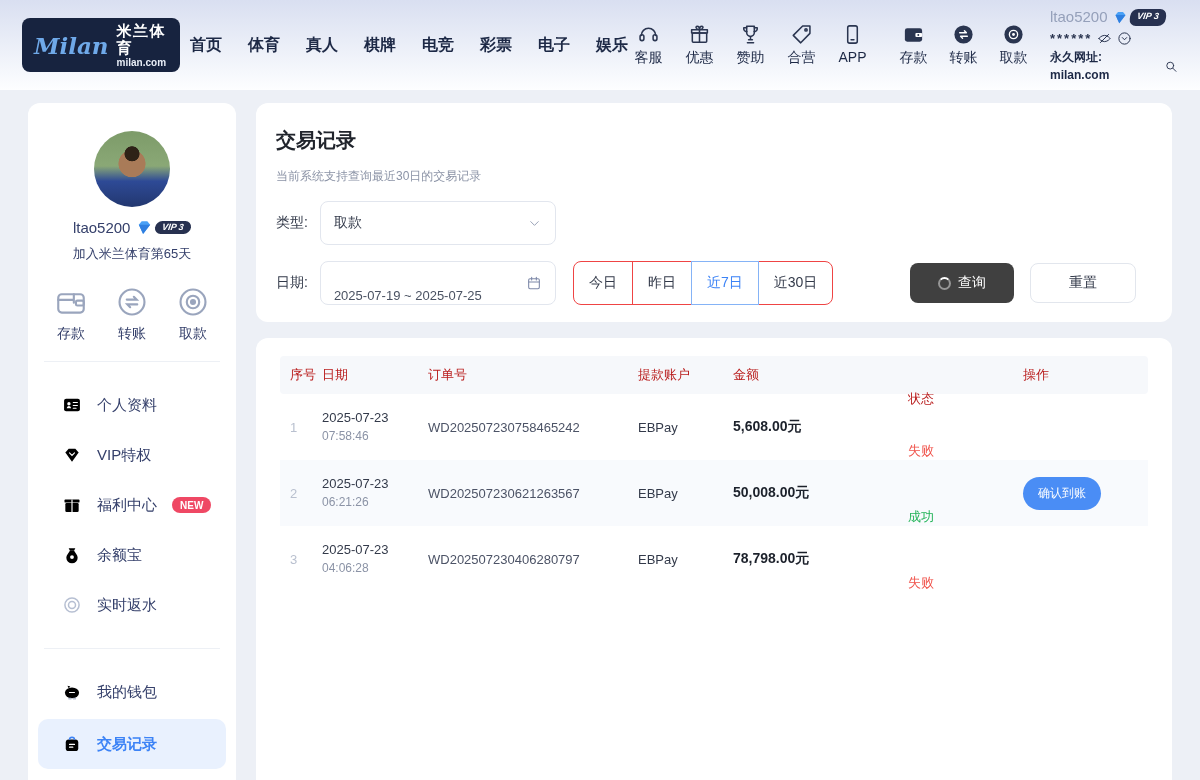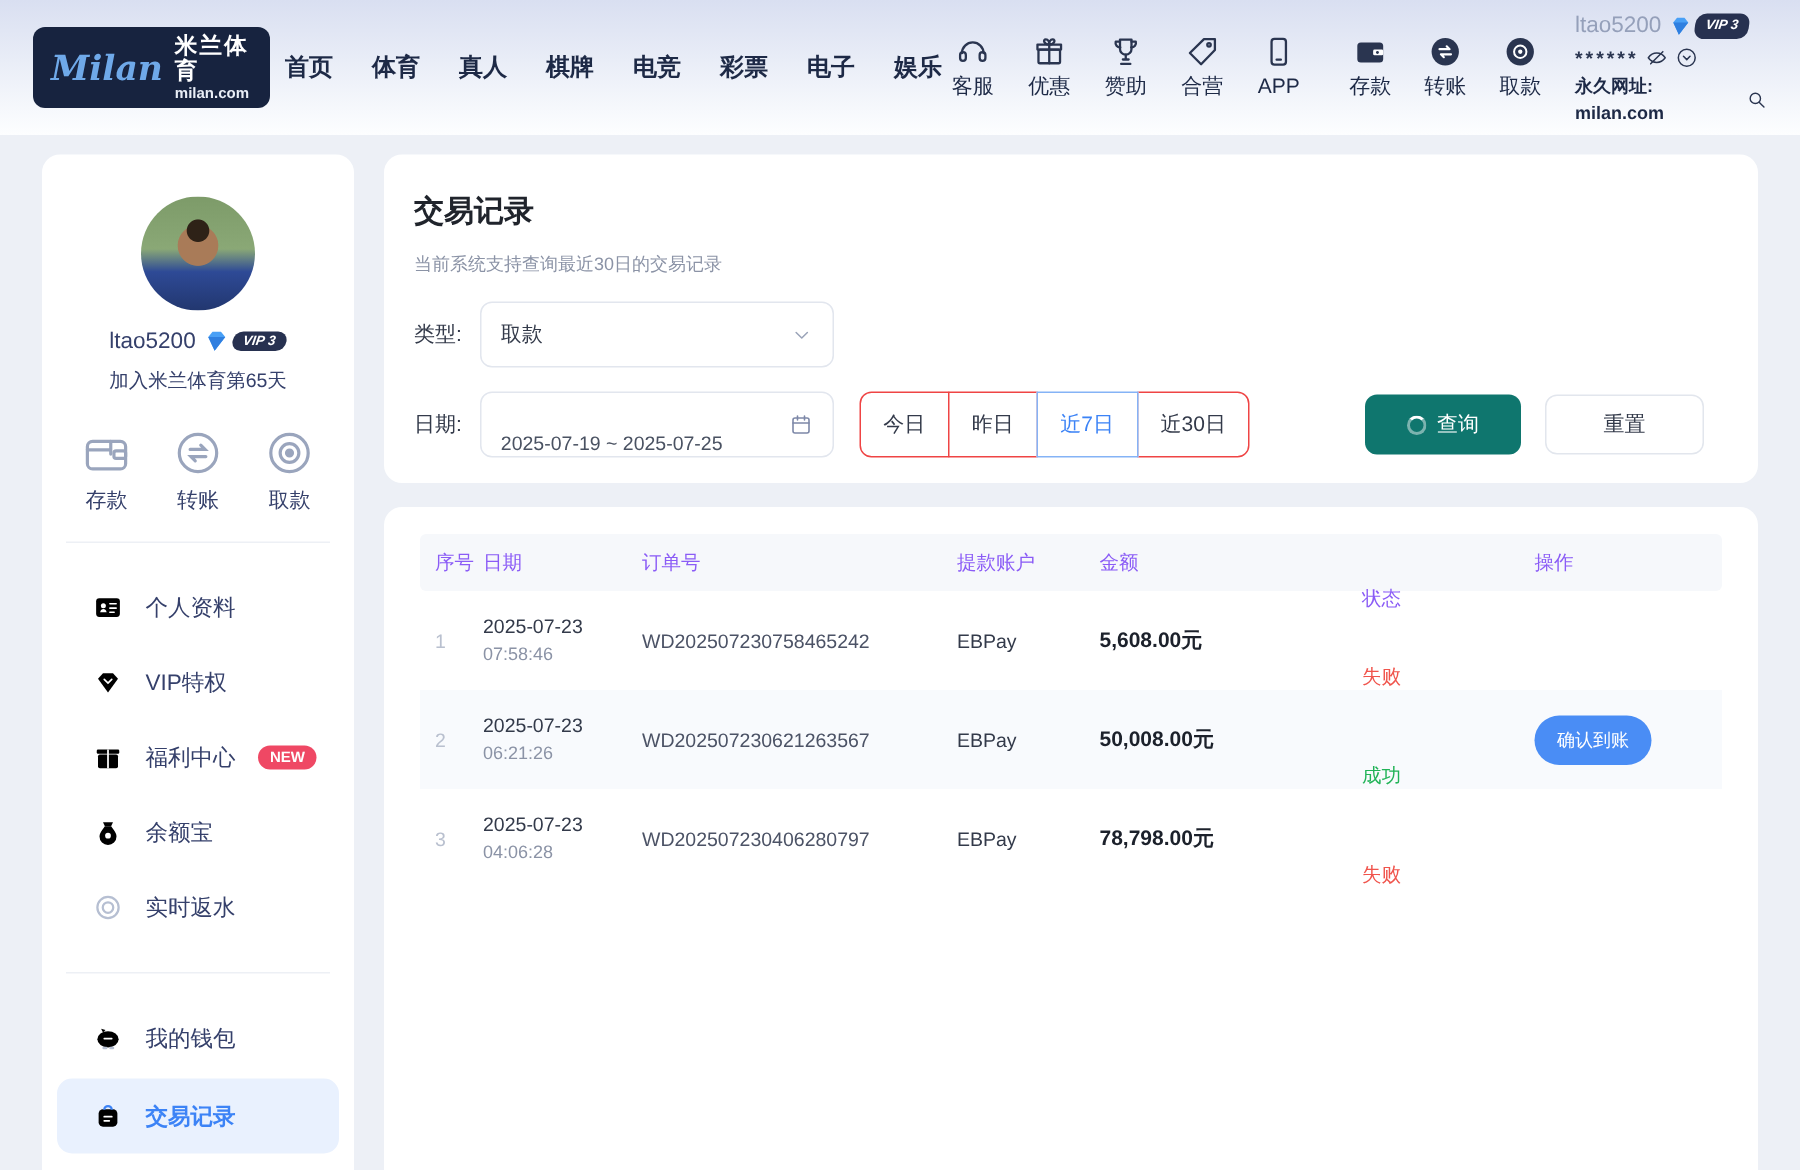--- a/index.html
+++ b/index.html
@@ -73,29 +73,29 @@
   .range-group { display:flex; margin-left:17px; }
   .range-btn { padding:0 15px; height:44px; display:flex; align-items:center; justify-content:center;
     border:1px solid #ef4444; margin-left:-1px; background:#fff; font-size:14px; color:#333a4a;
     cursor:pointer; white-space:nowrap; }
   .range-btn:first-child { border-radius:8px 0 0 8px; margin-left:0; }
   .range-btn:last-child { border-radius:0 8px 8px 0; }
   .range-btn.active { color:#3c83f6; border-color:#85b3f6; position:relative; z-index:1; }
   .f-actions { margin-left:auto; display:flex; gap:16px; padding-right:16px; }
   .btn { height:40px; border-radius:8px; font-size:14px; display:flex; align-items:center;
     justify-content:center; cursor:pointer; }
-  .btn-query { width:104px; background:#0f766e; color:#fff; gap:7px; }
+  .btn-query { width:104px; background:#404040; color:#fff; gap:7px; }
   .spinner { width:13px; height:13px; border-radius:50%; flex:none;
     border:2px solid rgba(255,255,255,.45); border-top-color:#fff; animation:spin 1s linear infinite; }
   @keyframes spin { to { transform:rotate(360deg); } }
   .btn-reset { width:106px; background:#fff; border:1px solid #e2e6ed; color:#333a4a; }
 
   .table-card { margin-top:16px; padding:18px 24px; height:470px; }
   .thead, .trow { display:flex; align-items:center; }
-  .thead { background:#f6f8fb; height:38px; border-radius:4px; font-size:13px; color:#8b5cf6; }
+  .thead { background:#f6f8fb; height:38px; border-radius:4px; font-size:13px; color:#b91c1c; }
   .trow { min-height:56px; font-size:13px; color:#333a4a; }
   .trow:nth-child(even) { background:#f8fafd; }
   .c1 { width:42px; padding-left:10px; }
   .c2 { width:106px; }
   .c3 { width:210px; }
   .c4 { width:95px; }
   .c5 { width:175px; }
   .c6 { width:115px;margin-top:48px; }
   .c7 { width:125px; }
   .trow .c1 { color:#b9c0cf; }

